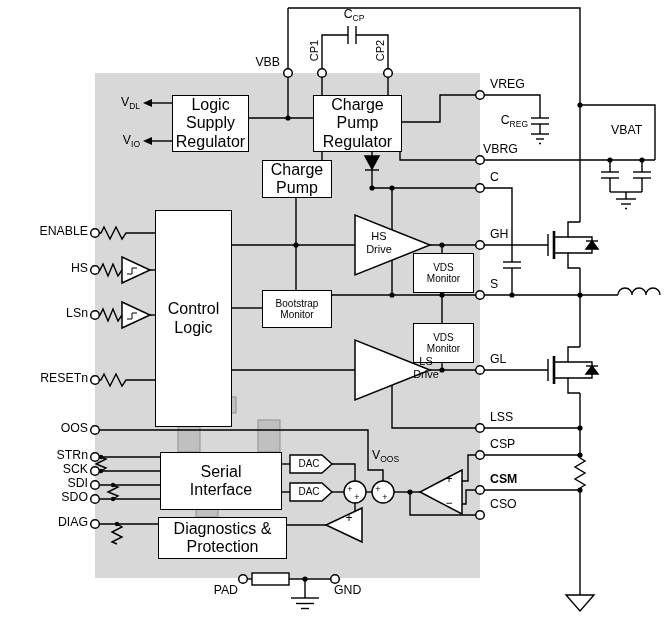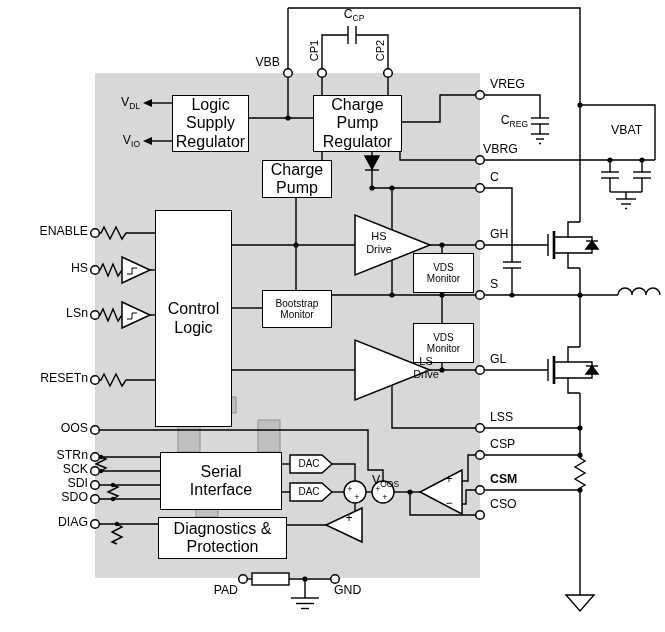--- a/index.html
+++ b/index.html
@@ -296,15 +296,15 @@
   <div class="vlabel" style="left:297px;top:44px;">CP1</div>
   <div class="vlabel" style="left:363px;top:44px;">CP2</div>
   <div class="lbl r" style="left:204px;top:584px;width:34px;">PAD</div>
   <div class="lbl" style="left:334px;top:584px;">GND</div>
   <div class="lbl" style="left:611px;top:87px;margin-top:37px;">VBAT</div>
 
   <div class="lbl r" style="left:98px;top:96px;width:42px;"><span>V</span><sub>DL</sub></div>
   <div class="lbl r" style="left:98px;top:134px;width:42px;"><span>V</span><sub>IO</sub></div>
   <div class="lbl c" style="left:334px;top:8px;width:40px;"><span>C</span><sub>CP</sub></div>
   <div class="lbl r" style="left:490px;top:114px;width:38px;"><span>C</span><sub>REG</sub></div>
-  <div class="lbl" style="left:372px;top:474px;width:44px;"><span>V</span><sub>OOS</sub></div>
+  <div class="lbl" style="left:372px;top:449px;width:44px;"><span>V</span><sub>OOS</sub></div>
 
 </div>
 
 </body></html>

